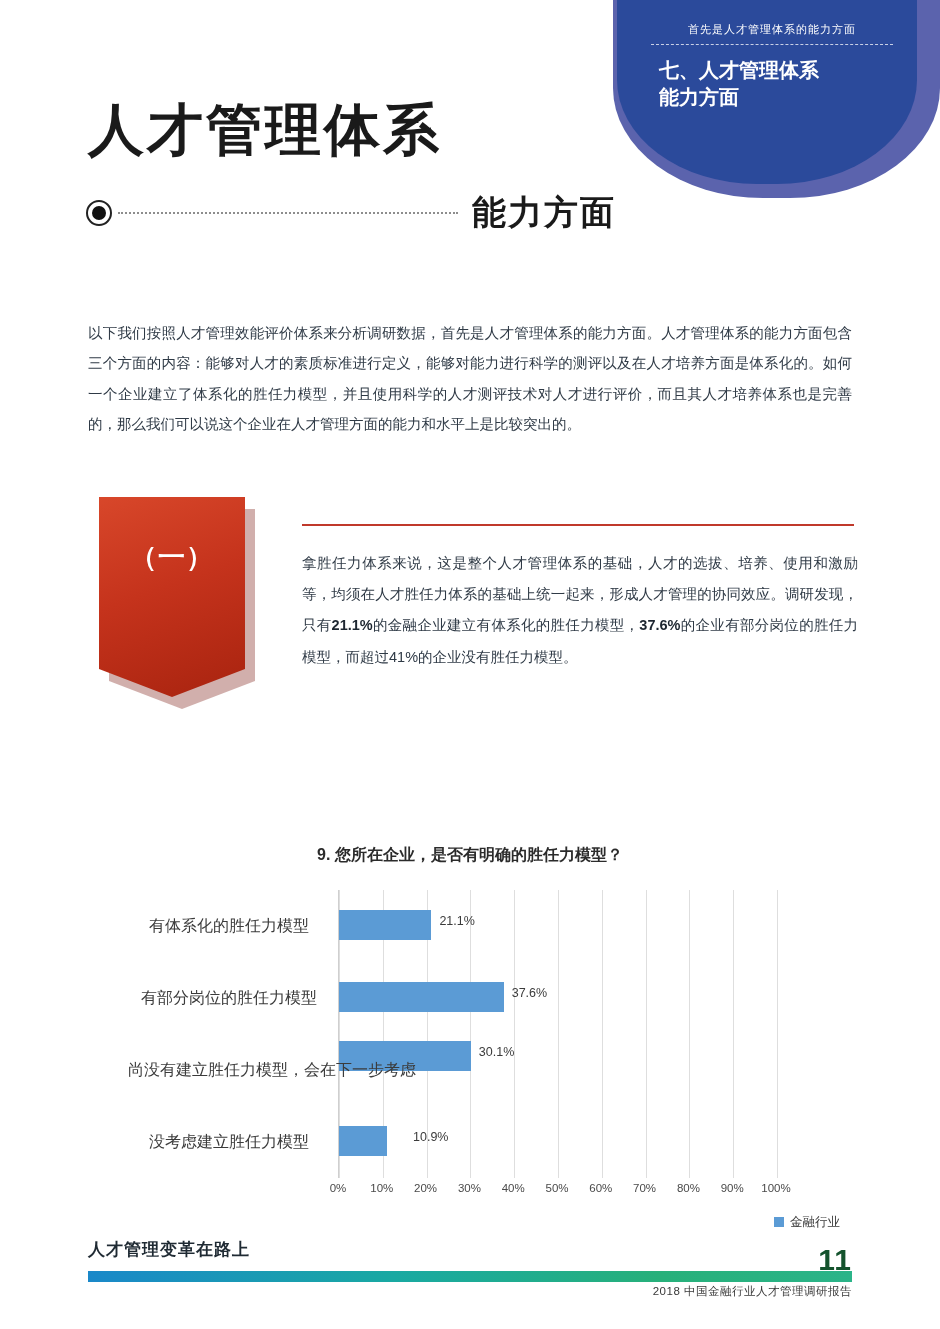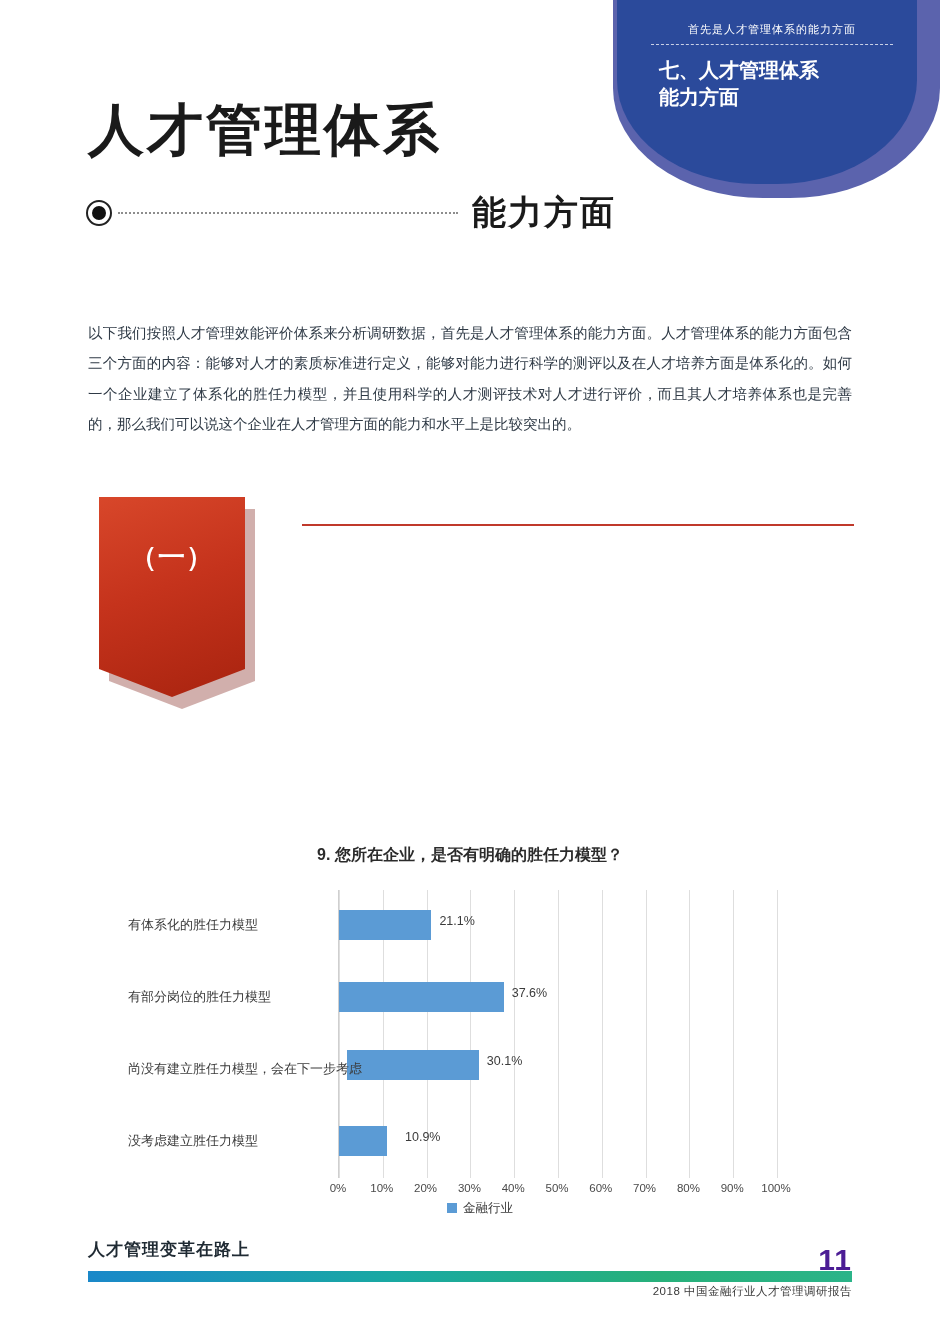--- a/index.html
+++ b/index.html
@@ -253,22 +253,22 @@
     top: 24px;
     font-size: 12.5px;
     color: #3b3b3b;
     white-space: nowrap;
   }
   .cat-label {
     position: absolute;
     right: 0;
     top: 26px;
     width: 210px;
-    text-align: left;
-    font-size: 13px;
+    text-align: center;
+    font-size: 16px;
     color: #3b3b3b;
     white-space: nowrap;
     padding-right: 8px;
     box-sizing: border-box;
   }
   .cat-wrap {
     position: absolute;
     left: 0;
     width: 218px;
     height: 72px;
@@ -284,23 +284,23 @@
     position: absolute;
     top: 4px;
     font-size: 11.5px;
     color: #4a4a4a;
     transform: translateX(-50%);
     white-space: nowrap;
   }
   .legend {
     position: absolute;
     left: 0;
-    top: 310px;
+    top: 324px;
     width: 720px;
-    text-align: center;
+    text-align: right;
     font-size: 12.5px;
     color: #3b3b3b;
   }
   .legend-swatch {
     display: inline-block;
     width: 10px;
     height: 10px;
     background: #5b9bd5;
     margin-right: 6px;
     vertical-align: -1px;
@@ -335,21 +335,21 @@
     font-size: 11.5px;
     color: #3a3a3a;
     letter-spacing: .5px;
   }
   .page-num {
     position: absolute;
     right: 88px;
     top: 1243px;
     font-size: 30px;
     font-weight: bold;
-    color: #4c1d95;
+    color: #14532d;
     letter-spacing: 1px;
   }
 </style>
 </head>
 <body>
 
 <div class="badge-wrap">
   <div class="badge-shape-outer"></div>
   <div class="badge-shape-inner"></div>
   <div class="badge-content">
@@ -373,20 +373,21 @@
 
 <div class="ribbon">
   <div class="ribbon-shadow"></div>
   <div class="ribbon-body">
     <div class="ribbon-num">（一）</div>
   </div>
 </div>
 
 <div class="rule"></div>
 <div class="body-col">
+  <p><span>拿胜任力体系来说，这是整个人才管理体系的基础，人才的选拔、培养、使用和激励等，均须在人才胜任力体系的基础上统一起来，形成人才管理的协同效应。调研发现，只有</span><b>21.1%</b><span>的金融企业建立有体系化的胜任力模型，</span><b>37.6%</b><span>的企业有部分岗位的胜任力模型，而超过41%的企业没有胜任力模型。</span></p>
 </div>
 
 <div class="chart-title">9. 您所在企业，是否有明确的胜任力模型？</div>
 
 <div class="chart">
   <div class="plot" id="plot">
       <div class="gridline" style="left: 0px;"></div>
       <div class="gridline" style="left: 43.8px;"></div>
       <div class="gridline" style="left: 87.6px;"></div>
       <div class="gridline" style="left: 131.4px;"></div>
@@ -398,27 +399,27 @@
       <div class="gridline" style="left: 394.2px;"></div>
       <div class="gridline" style="left: 438px;"></div>
       <div class="row" style="top: 0px;">
         <div class="bar" style="width: 92.418px; background: rgb(91, 155, 213);"></div>
         <div class="bar-val" style="left: 100.418px;">21.1%</div>
       </div>
       <div class="row" style="top: 72px;">
         <div class="bar" style="width: 164.688px; background: rgb(91, 155, 213);"></div>
         <div class="bar-val" style="left: 172.688px;">37.6%</div>
       </div>
-      <div class="row" style="top: 140px; margin-left: 8px;">
+      <div class="row" style="top: 131px;">
         <div class="bar" style="width: 131.838px; background: rgb(91, 155, 213);"></div>
         <div class="bar-val" style="left: 139.838px;">30.1%</div>
       </div>
       <div class="row" style="top: 216px;">
         <div class="bar" style="width: 47.742px; background: rgb(91, 155, 213);"></div>
-        <div class="bar-val" style="left: 66px;">10.9%</div>
+        <div class="bar-val" style="left: 74px;">10.9%</div>
       </div>
     </div>
   <div id="cats">
       <div class="cat-wrap" style="top: 0px;">
         <div class="cat-label">有体系化的胜任力模型</div>
       </div>
       <div class="cat-wrap" style="top: 72px;">
         <div class="cat-label">有部分岗位的胜任力模型</div>
       </div>
       <div class="cat-wrap" style="top: 144px;">

